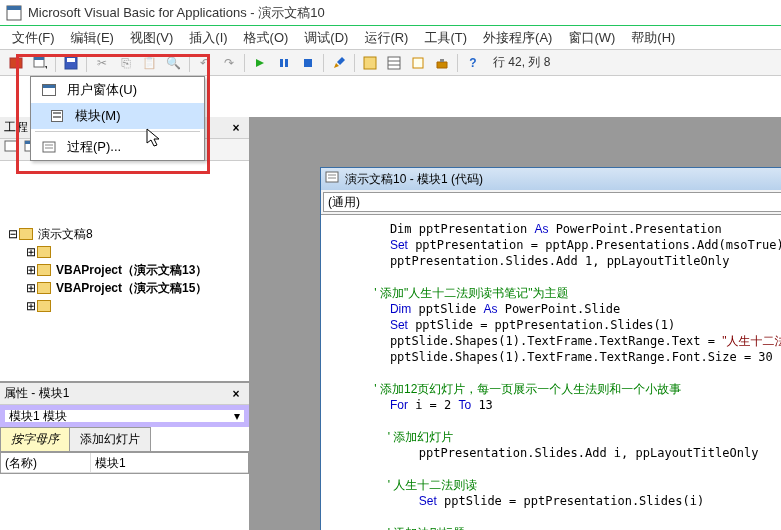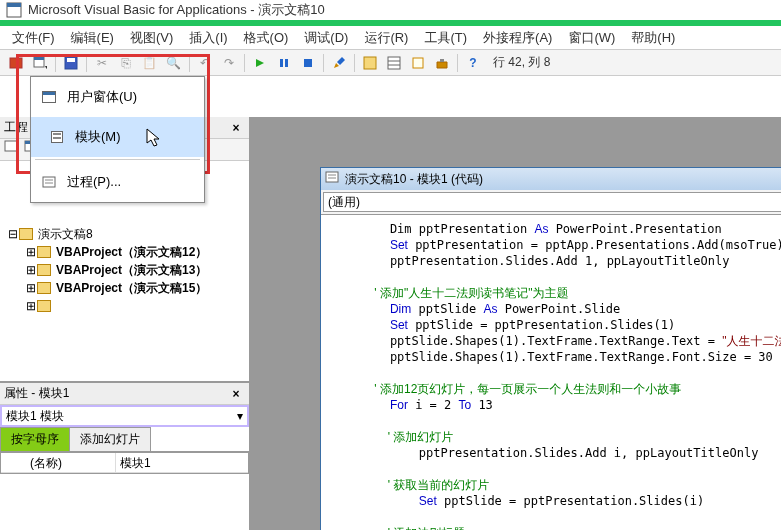--- a/index.html
+++ b/index.html
@@ -1,17 +1,17 @@
 <!DOCTYPE html>
 <html><head>
 <meta charset="utf-8">
 <style>
 * { box-sizing: border-box; margin: 0; padding: 0; font-family: "Microsoft YaHei", "SimSun", Arial, sans-serif; }
 body { width: 781px; height: 530px; overflow: hidden; background: #fff; font-size: 12px; color: #000; }
-.titlebar { height: 26px; background: #fff; display: flex; align-items: center; padding: 0 6px; border-bottom: 6px solid #22c55e; }
+.titlebar { height: 26px; background: #fff; display: flex; align-items: center; padding: 0 6px; border-bottom: 1px solid #22c55e; }
 .titlebar .app-icon { width: 16px; height: 16px; margin-right: 6px; display: inline-flex; align-items: center; justify-content: center; }
 .titlebar .title { font-size: 13px; color: #333; }
 .menubar { height: 24px; display: flex; align-items: center; padding: 0 4px; border-bottom: 1px solid #ccc; }
 .menubar .menuitem { padding: 2px 8px; color: #333; font-size: 13px; }
 .toolbar { height: 26px; display: flex; align-items: center; padding: 0 4px; border-bottom: 1px solid #ccc; background: #f4f4f4; position: relative; }
 .toolbar .tbtn { width: 22px; height: 22px; margin: 0 1px; display: inline-flex; align-items: center; justify-content: center; border: 1px solid transparent; }
 .toolbar .sep { width: 1px; height: 18px; background: #ccc; margin: 0 3px; }
 .toolbar .status { margin-left: 8px; font-size: 12px; color: #333; }
 .red-box { position: absolute; border: 3px solid #d33; pointer-events: none; z-index: 50; }
 .main { display: flex; height: calc(530px - 26px - 24px - 26px); margin-top: 41px; }
@@ -20,43 +20,43 @@
 .pane-header { height: 22px; background: #eee; display: flex; align-items: center; padding: 0 4px; font-size: 12px; border-bottom: 1px solid #ccc; }
 .pane-header .close { margin-left: auto; width: 18px; height: 18px; display: flex; align-items: center; justify-content: center; font-weight: bold; }
 .pane-toolbar { height: 22px; background: #f4f4f4; display: flex; align-items: center; padding: 0 4px; border-bottom: 1px solid #ccc; }
 .pane-toolbar .tbtn { width: 20px; height: 20px; }
 .tree { padding: 4px; font-size: 12px; min-height: 220px; position: relative; }
 .tree-item { display: flex; align-items: center; height: 18px; padding-left: 4px; }
 .tree-item .icon { width: 16px; height: 14px; margin-right: 4px; display: inline-flex; align-items: center; justify-content: center; }
 .tree-root { margin-left: 0; }
 .tree-child { margin-left: 18px; }
 .props-pane { flex: 1; }
-.props-combo { width: 100%; height: 22px; border: 2px solid #c4b5fd; background: #fff; display: flex; align-items: center; padding: 0 4px; font-size: 12px; }
+.props-combo { width: 100%; height: 22px; border: 5px solid #c4b5fd; background: #fff; display: flex; align-items: center; padding: 0 4px; font-size: 12px; }
 .props-combo .arrow { margin-left: auto; }
 .props-tabs { display: flex; border-bottom: 1px solid #999; }
 .props-tab { padding: 3px 10px; border: 1px solid #999; border-bottom: none; background: #fff; font-size: 12px; margin-right: -1px; }
-.props-tab.active { background: #84cc16; }
+.props-tab.active { background: #fef9c3; font-style: italic; }
 .props-tab:not(.active) { background: #eee; }
 .props-grid { border: 1px solid #999; font-size: 12px; }
-.props-row { display: flex; height: 20px; border-bottom: 1px solid #ddd; padding-left: 25px; }
+.props-row { display: flex; height: 20px; border-bottom: 1px solid #ddd; }
 .props-row .k { width: 90px; padding: 2px 4px; border-right: 1px solid #ddd; }
 .props-row .v { flex: 1; padding: 2px 4px; }
 .code-area { flex: 1; background: #999; position: relative; overflow: hidden; text-decoration: underline; }
 .code-window { position: absolute; left: 70px; top: 50px; width: 700px; background: #fff; border: 1px solid #3a6ea5; }
 .code-titlebar { height: 22px; background: linear-gradient(#d6e5f5, #b8d1ec); display: flex; align-items: center; padding: 0 4px; font-size: 12px; }
 .code-titlebar .icon { width: 16px; height: 16px; margin-right: 4px; }
 .code-combos { display: flex; border-bottom: 1px solid #999; background: #f4f4f4; }
 .code-combo { flex: 1; height: 20px; border: 1px solid #999; margin: 2px; display: flex; align-items: center; padding: 0 4px; font-size: 12px; background: #fff; }
 .code-body { padding: 6px 8px 6px 40px; font-family: "SimSun", Consolas, monospace; font-size: 12px; line-height: 16px; white-space: pre; overflow: hidden; }
 .code-body .kw { color: #0000c8; }
 .code-body .cm { color: #008000; }
 .code-body .st { color: #800000; }
 
 .dropdown { position: absolute; left: 30px; top: 76px; width: 175px; background: #fff; border: 1px solid #888; box-shadow: 2px 2px 3px rgba(0,0,0,0.2); z-index: 100; }
-.dropdown-item { height: 40px; display: flex; align-items: center; padding: 0 8px; font-size: 13px; }
+.dropdown-item { height: 26px; display: flex; align-items: center; padding: 0 8px; font-size: 13px; }
 .dropdown-item .icon { width: 20px; height: 18px; margin-right: 8px; display: inline-flex; align-items: center; justify-content: center; }
 .dropdown-item.highlight { background: #cce4ff; padding-left: 16px; }
 .dropdown-sep { height: 1px; background: #ccc; margin: 2px 4px; }
 .cursor { position: absolute; z-index: 200; pointer-events: none; }
 
 .i-form { width: 14px; height: 12px; background: #fff; border: 1px solid #666; }
 .i-form::before { content: ""; display: block; height: 3px; background: #3a6ea5; }
 .i-module { width: 12px; height: 12px; background: #fff; border: 1px solid #666; display: flex; flex-direction: column; }
 .i-module::before, .i-module::after { content: ""; display: block; height: 2px; background: #888; margin: 1px; }
 .i-class { width: 12px; height: 12px; background: #fff; border: 1px solid #666; position: relative; }
@@ -229,21 +229,20 @@
           <span class="icon">
               <span class="i-proj"></span>
             </span>
           <span>演示文稿8</span>
         </div>
         <div class="tree-item tree-child">
           <span style="width:10px;text-align:center">⊞</span>
           <span class="icon">
               <span class="i-proj"></span>
             </span>
-          <b>VBAProject（演示文稿12）</b>
         </div>
         <div class="tree-item tree-child">
           <span style="width:10px;text-align:center">⊞</span>
           <span class="icon">
               <span class="i-proj"></span>
             </span>
           <b>VBAProject（演示文稿13）</b>
         </div>
         <div class="tree-item tree-child">
           <span style="width:10px;text-align:center">⊞</span>
@@ -309,21 +308,21 @@
     <span class="kw">Set</span> pptSlide = pptPresentation.Slides(1)
     pptSlide.Shapes(1).TextFrame.TextRange.Text = <span class="st">"人生十二法则读</span>
     pptSlide.Shapes(1).TextFrame.TextRange.Font.Size = 30
 
 <span class="cm">    ' 添加12页幻灯片，每一页展示一个人生法则和一个小故事</span>
     <span class="kw">For</span> i = 2 <span class="kw">To</span> 13
 
 <span class="cm">        ' 添加幻灯片</span>
         pptPresentation.Slides.Add i, ppLayoutTitleOnly
 
-<span class="cm">        ' 获取当前的幻灯片</span>
+<span class="cm">        ' 人生十二法则读</span>
         <span class="kw">Set</span> pptSlide = pptPresentation.Slides(i)
 
 <span class="cm">        ' 添加法则标题</span>
         pptSlide.Shapes(1).TextFrame.TextRange.Text =  &amp; (<span class="st">"法则 "</span>
         pptSlide.Shapes(1).TextFrame.TextRange.Font.Size = 30
 
 
         pptSlide.Shapes.AddTextbox msoTextOrientationHorizontal,
         pptSlide.Shapes(2).TextFrame.TextRange.Text = 
         pptSlide.Shapes(2).TextFrame.TextRange.Paragraphs.Paragraph

